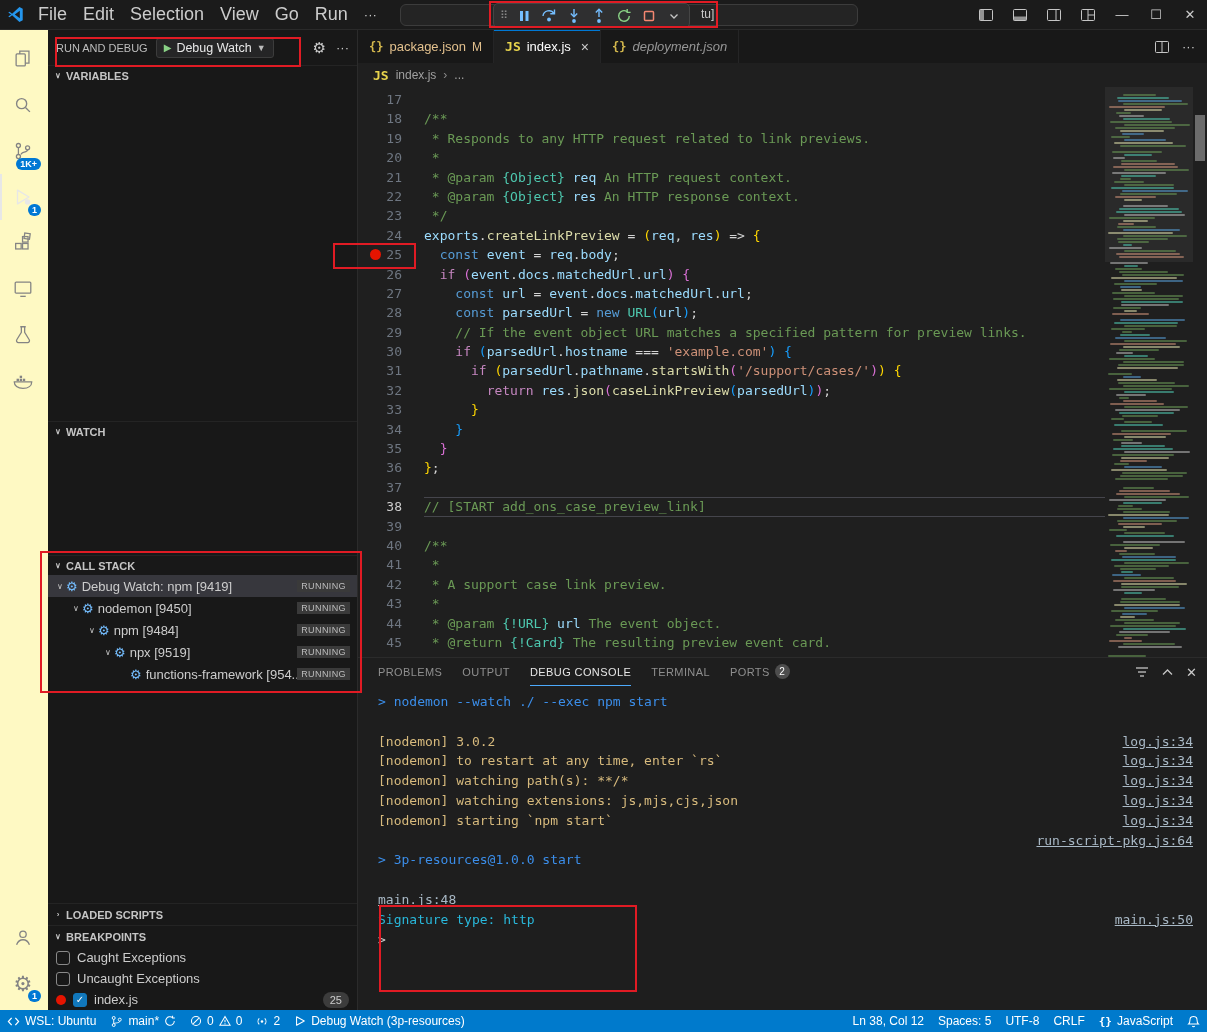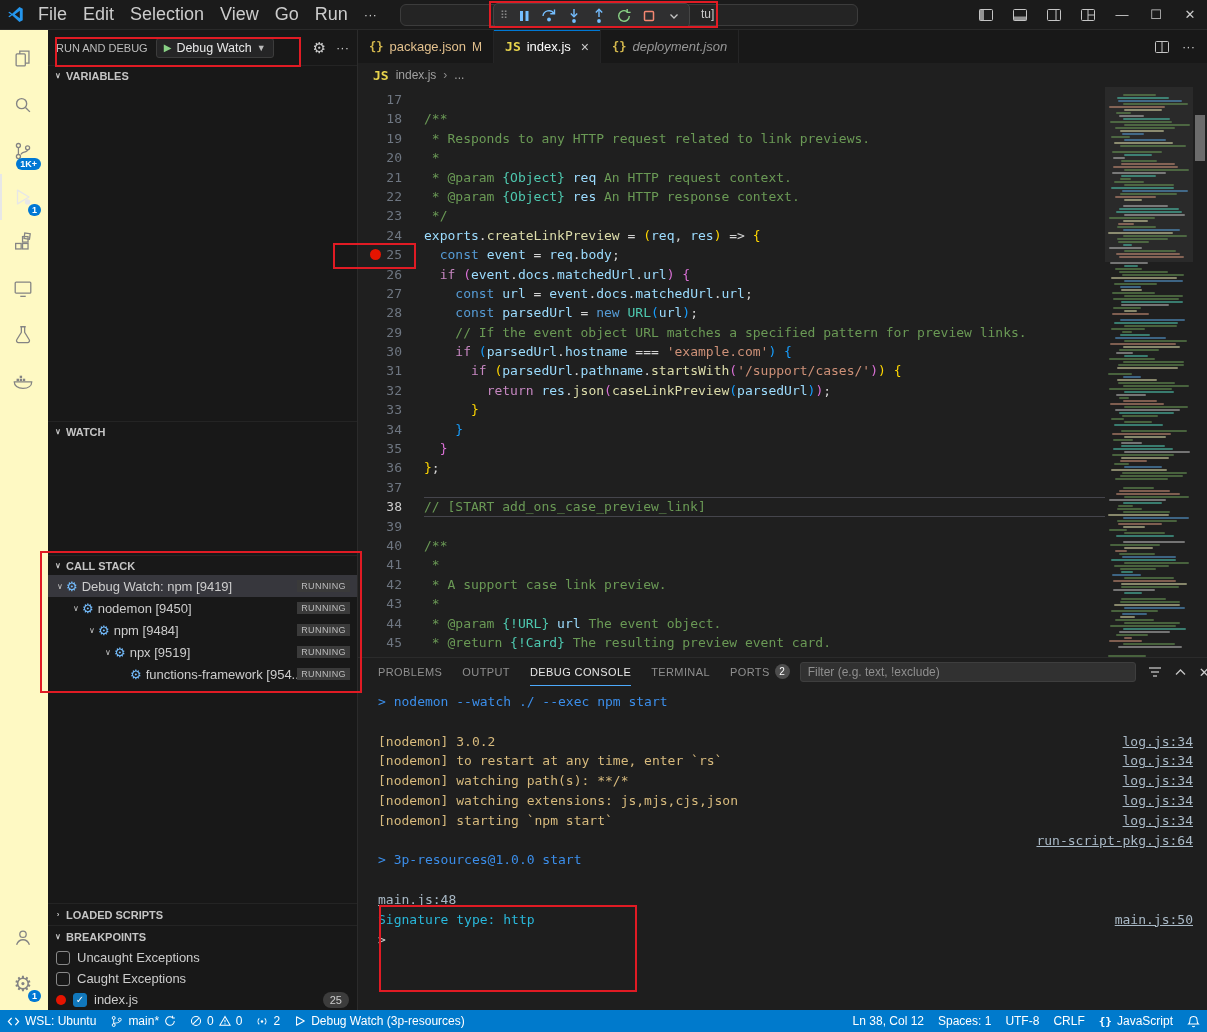--- a/index.html
+++ b/index.html
@@ -373,25 +373,25 @@
         <span class="sec-ch">›</span>
         <span>LOADED SCRIPTS</span>
       </div>
       <div class="sec-h tall">
         <span class="sec-ch">∨</span>
         <span>BREAKPOINTS</span>
       </div>
       <div class="sec-body body-breakpoints">
           <div class="bp-row">
             <span class="checkbox"></span>
-            <span>Uncaught Exceptions</span>
+            <span>Caught Exceptions</span>
           </div>
           <div class="bp-row">
             <span class="checkbox"></span>
-            <span>Caught Exceptions</span>
+            <span>Uncaught Exceptions</span>
           </div>
           <div class="bp-row">
             <span class="bp-dot"></span>
             <span class="checkbox checked">✓</span>
             <span>index.js</span>
             <span class="bp-count">25</span>
           </div>
         </div>
     </div>
 
@@ -672,21 +672,20 @@
               </span>
               <span class="ptab">
                 <span>TERMINAL</span>
               </span>
               <span class="ptab">
                 <span>PORTS</span>
                 <span class="ptab-badge">2</span>
               </span>
             </span>
           <div class="panel-right">
-            <input class="filter" placeholder="Filter (e.g. text, !exclude)" style="">
             <span class="picn">
               <svg width="14" height="14" viewBox="0 0 14 14">
                   <line x1="1" y1="3" x2="13" y2="3" stroke="#c5c5c5" stroke-width="1.3"></line>
                   <line x1="3" y1="7" x2="11" y2="7" stroke="#c5c5c5" stroke-width="1.3"></line>
                   <line x1="5" y1="11" x2="9" y2="11" stroke="#c5c5c5" stroke-width="1.3"></line>
                 </svg>
             </span>
             <span class="picn">
               <svg width="13" height="13" viewBox="0 0 13 13">
                   <path d="M2 8.5 6.5 4 11 8.5" fill="none" stroke="#c5c5c5" stroke-width="1.3"></path>
@@ -759,21 +758,21 @@
       <svg width="12" height="12" viewBox="0 0 14 14">
           <path d="M3 2l9 5-9 5z" fill="none" stroke="#fff" stroke-width="1.2" stroke-linejoin="round"></path>
         </svg>
       <span>Debug Watch (3p-resources)</span>
     </div>
     <div class="st-right">
       <div class="st-item">
           <span>Ln 38, Col 12</span>
         </div>
       <div class="st-item">
-          <span>Spaces: 1</span>
+          <span>Spaces: 5</span>
         </div>
       <div class="st-item">
           <span>UTF-8</span>
         </div>
       <div class="st-item">
           <span>CRLF</span>
         </div>
       <div class="st-item">
           <span class="st-braces">{}</span>
           <span>JavaScript</span>

